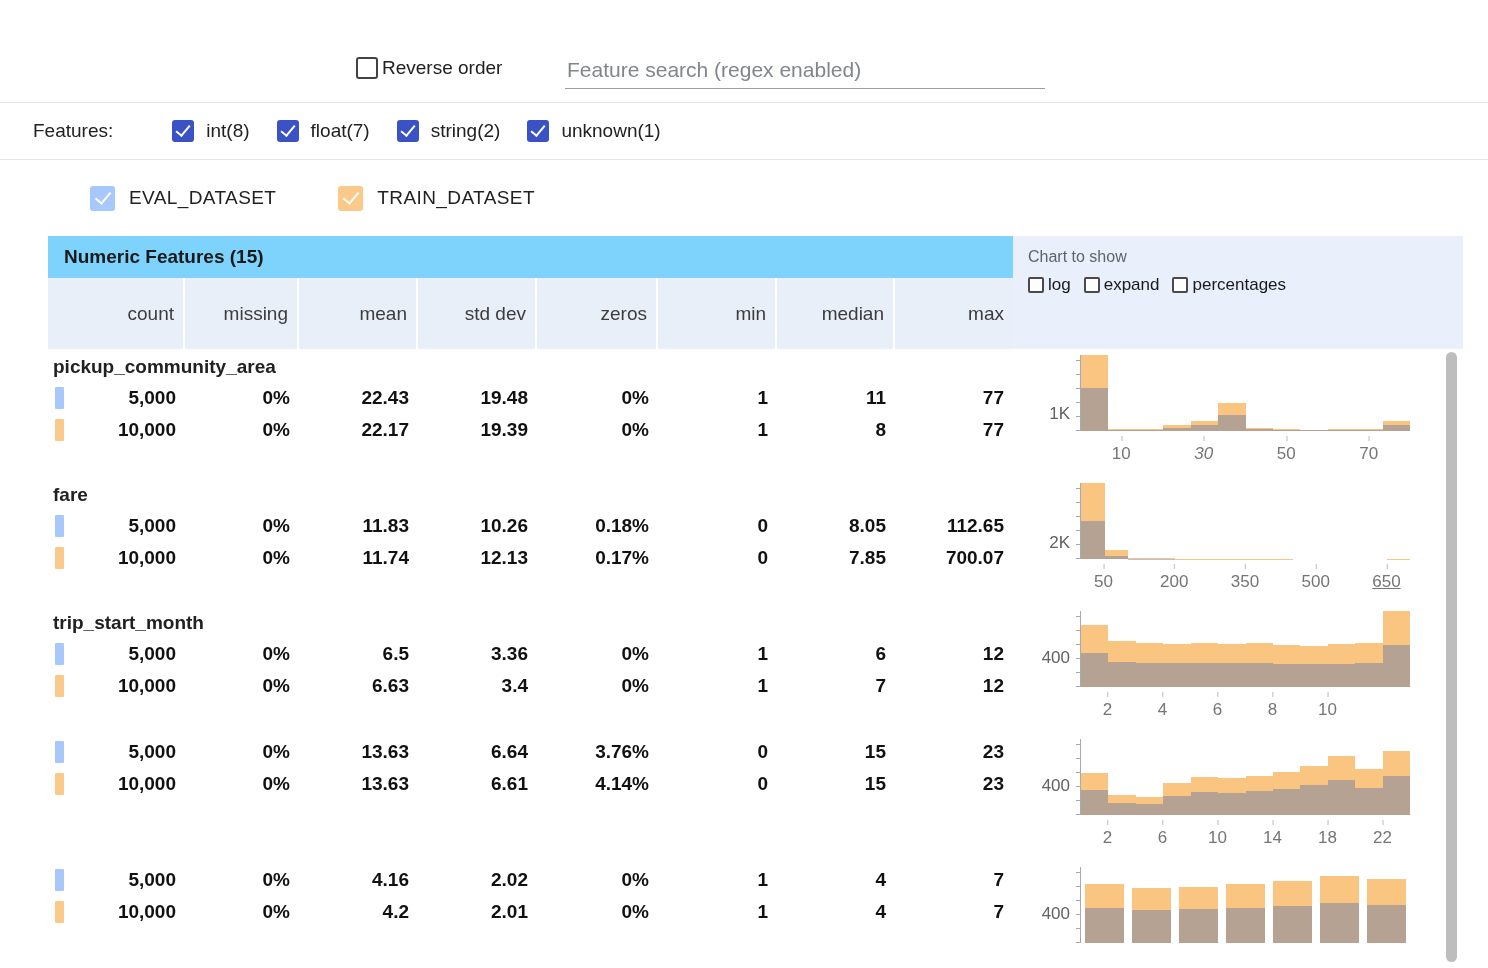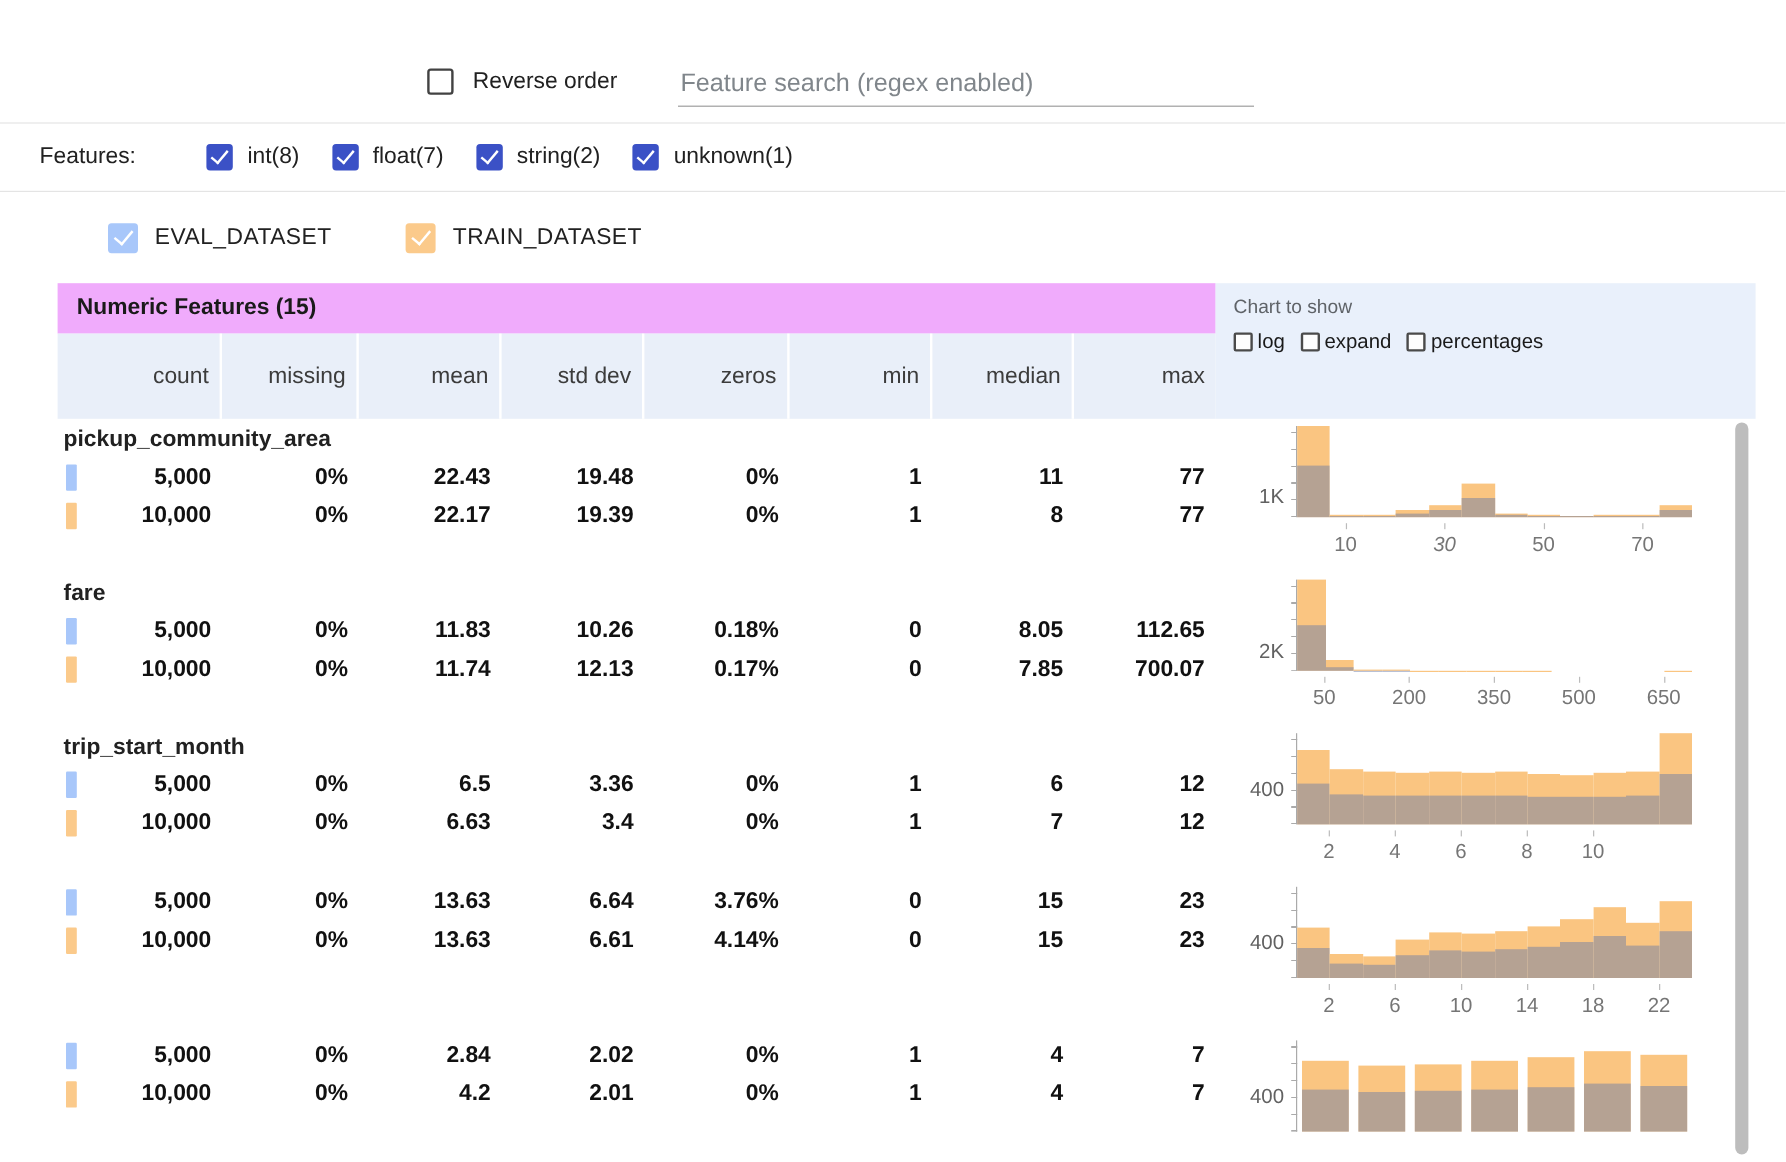--- a/index.html
+++ b/index.html
@@ -15,21 +15,21 @@
   
   .toolbar { position: relative; height: 103px; border-bottom: 1px solid #e4e4e4; }
   .sort-group { position: absolute; left: 33px; top: 28px; width: 292px; }
   .sort-label { font-size: 14px; color: #757575; }
   .sort-select { margin-top: 6px; font-size: 21px; padding: 2px 4px 9px 0;
     border-bottom: 1px solid #9e9e9e; display: flex; justify-content: space-between;
     align-items: center; cursor: pointer; }
   .caret { width: 0; height: 0; border-left: 6px solid transparent;
     border-right: 6px solid transparent; border-top: 6px solid #757575; }
   .reverse-group { position: absolute; left: 356px; top: 57px; display: flex;
-    align-items: center; gap: 16px; font-size: 19px; cursor: pointer; }
+    align-items: center; gap: 4px; font-size: 19px; cursor: pointer; }
   .search { position: absolute; left: 565px; top: 52px; width: 480px; font-size: 21px;
     font-family: "Liberation Sans", sans-serif;
     border: none; border-bottom: 1px solid #9e9e9e; outline: none; padding: 6px 2px; color: #212121; background: transparent; }
   .search::placeholder { color: #80868b; }
 
   
   .cb { position: relative; display: inline-block; border-radius: 3px; flex: none; cursor: pointer; }
   .cb.checked::after { content: ""; position: absolute; width: 6px; height: 12px;
     border: solid #fff; border-width: 0 2.5px 2.5px 0; left: 50%; top: 46%;
     transform: translate(-50%, -56%) rotate(40deg); }
@@ -48,21 +48,21 @@
 
   
   .dataset-bar { display: flex; align-items: center; height: 76px; padding-left: 90px; }
   .ds-item { display: flex; align-items: center; margin-right: 62px; cursor: pointer; }
   .ds-item .cb { margin-right: 14px; }
   .ds-label { font-size: 19px; letter-spacing: 0.4px; }
 
   
   .main { display: flex; margin-left: 48px; width: 1415px; }
   .left { width: 965px; flex: none; }
-  .title-bar { height: 42px; background: #f0abfc; display: flex; align-items: center;
+  .title-bar { height: 42px; background: #7dd3fc; display: flex; align-items: center;
     padding-left: 16px; font-size: 19px; font-weight: 700; color: #1a1a1a; }
   .col-headers { display: grid; grid-template-columns: var(--cols); height: 71px; background: #e9eff9; }
   .col-h { display: flex; align-items: center; justify-content: flex-end;
     padding-right: 9px; font-size: 19px; color: #3c3c3c; border-right: 2px solid #fff; }
   .col-h:last-child { border-right: none; }
 
   .feat-block { height: 128px; padding-top: 3px; }
   .feat-name { font-size: 19px; font-weight: 700; padding-left: 5px; height: 30px; line-height: 30px; }
   .stat-row { display: grid; grid-template-columns: var(--cols); height: 32px; }
   .cell { position: relative; text-align: right; padding-right: 9px; font-size: 19px;
@@ -251,21 +251,21 @@
             <div class="cell"><span>4.14%</span></div>
             <div class="cell"><span>0</span></div>
             <div class="cell"><span>15</span></div>
             <div class="cell"><span>23</span></div>
           </div>
         </div>
         <div class="feat-block">
           <div class="stat-row">
             <div class="cell"><span class="legend-mark" style="background: rgb(168, 199, 250);"></span><span>5,000</span></div>
             <div class="cell"><span>0%</span></div>
-            <div class="cell"><span>2.84</span></div>
+            <div class="cell"><span>4.16</span></div>
             <div class="cell"><span>2.02</span></div>
             <div class="cell"><span>0%</span></div>
             <div class="cell"><span>1</span></div>
             <div class="cell"><span>4</span></div>
             <div class="cell"><span>7</span></div>
           </div>
           <div class="stat-row">
             <div class="cell"><span class="legend-mark" style="background: rgb(251, 202, 139);"></span><span>10,000</span></div>
             <div class="cell"><span>0%</span></div>
             <div class="cell"><span>4.2</span></div>
@@ -422,21 +422,21 @@
                 <div class="bar bar-train" style="height: 0.189474%;"></div>
                 <div class="bar bar-eval" style="height: 0%;"></div>
               </div>
             </div>
           </div>
           <div class="x-row">
             <span class="x-tick" style="left: 7.14286%;">50</span>
             <span class="x-tick" style="left: 28.5714%;">200</span>
             <span class="x-tick" style="left: 50%;">350</span>
             <span class="x-tick" style="left: 71.4286%;">500</span>
-            <span class="x-tick" style="left: 92.8571%;">650</span>
+            <span class="x-tick" style="left: 92.8571%; text-decoration: underline;">650</span>
           </div>
         </div>
         <div class="chart-block">
           <div class="plot-row">
             <div class="gutter">
               <div class="y-label" style="bottom: 38.0952%;">400</div>
             </div>
             <div class="plot">
               <div class="bin">
                 <div class="bar bar-train" style="height: 81.9048%;"></div>

